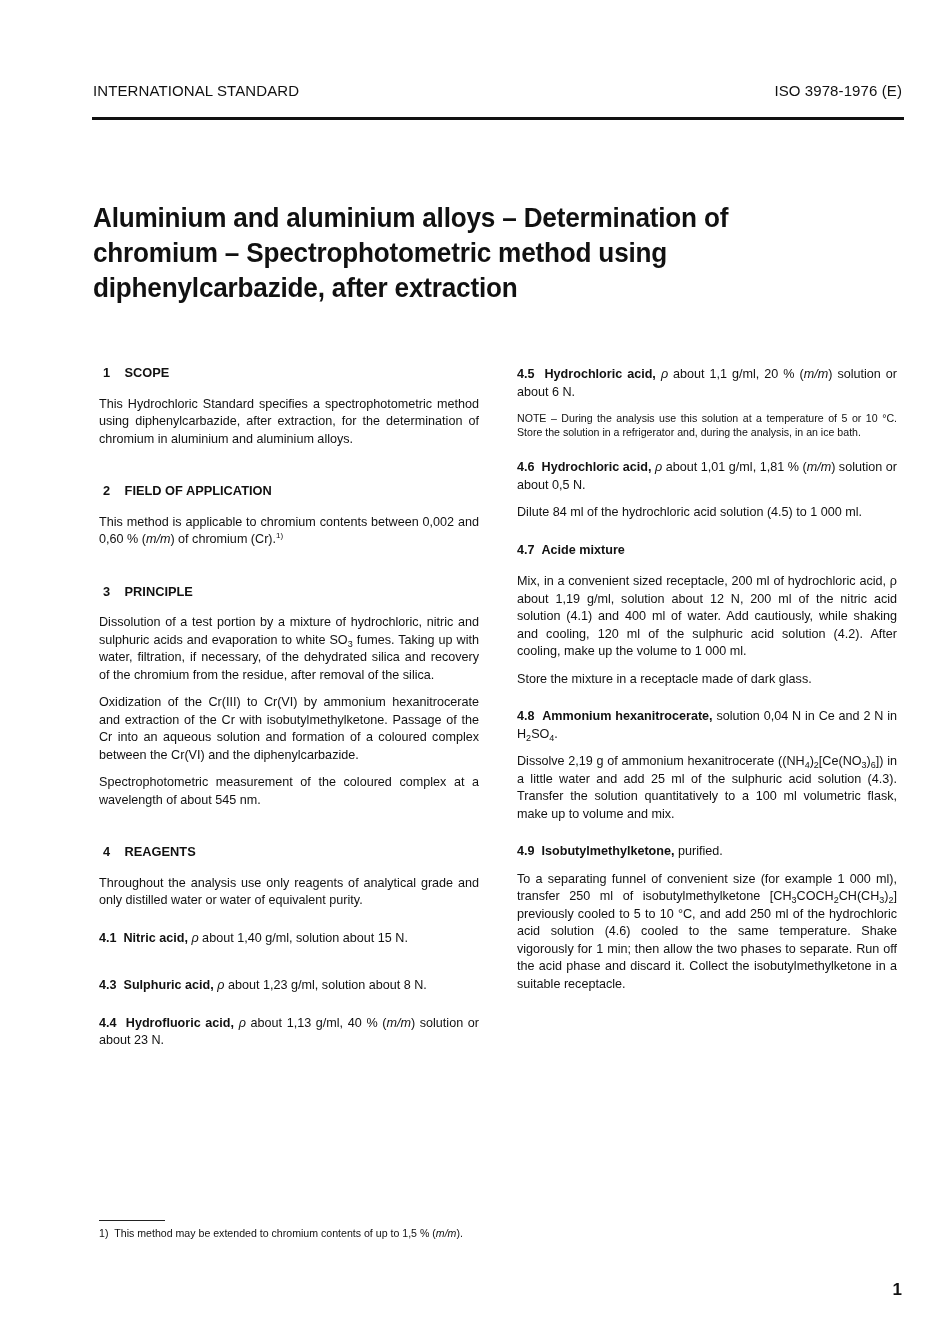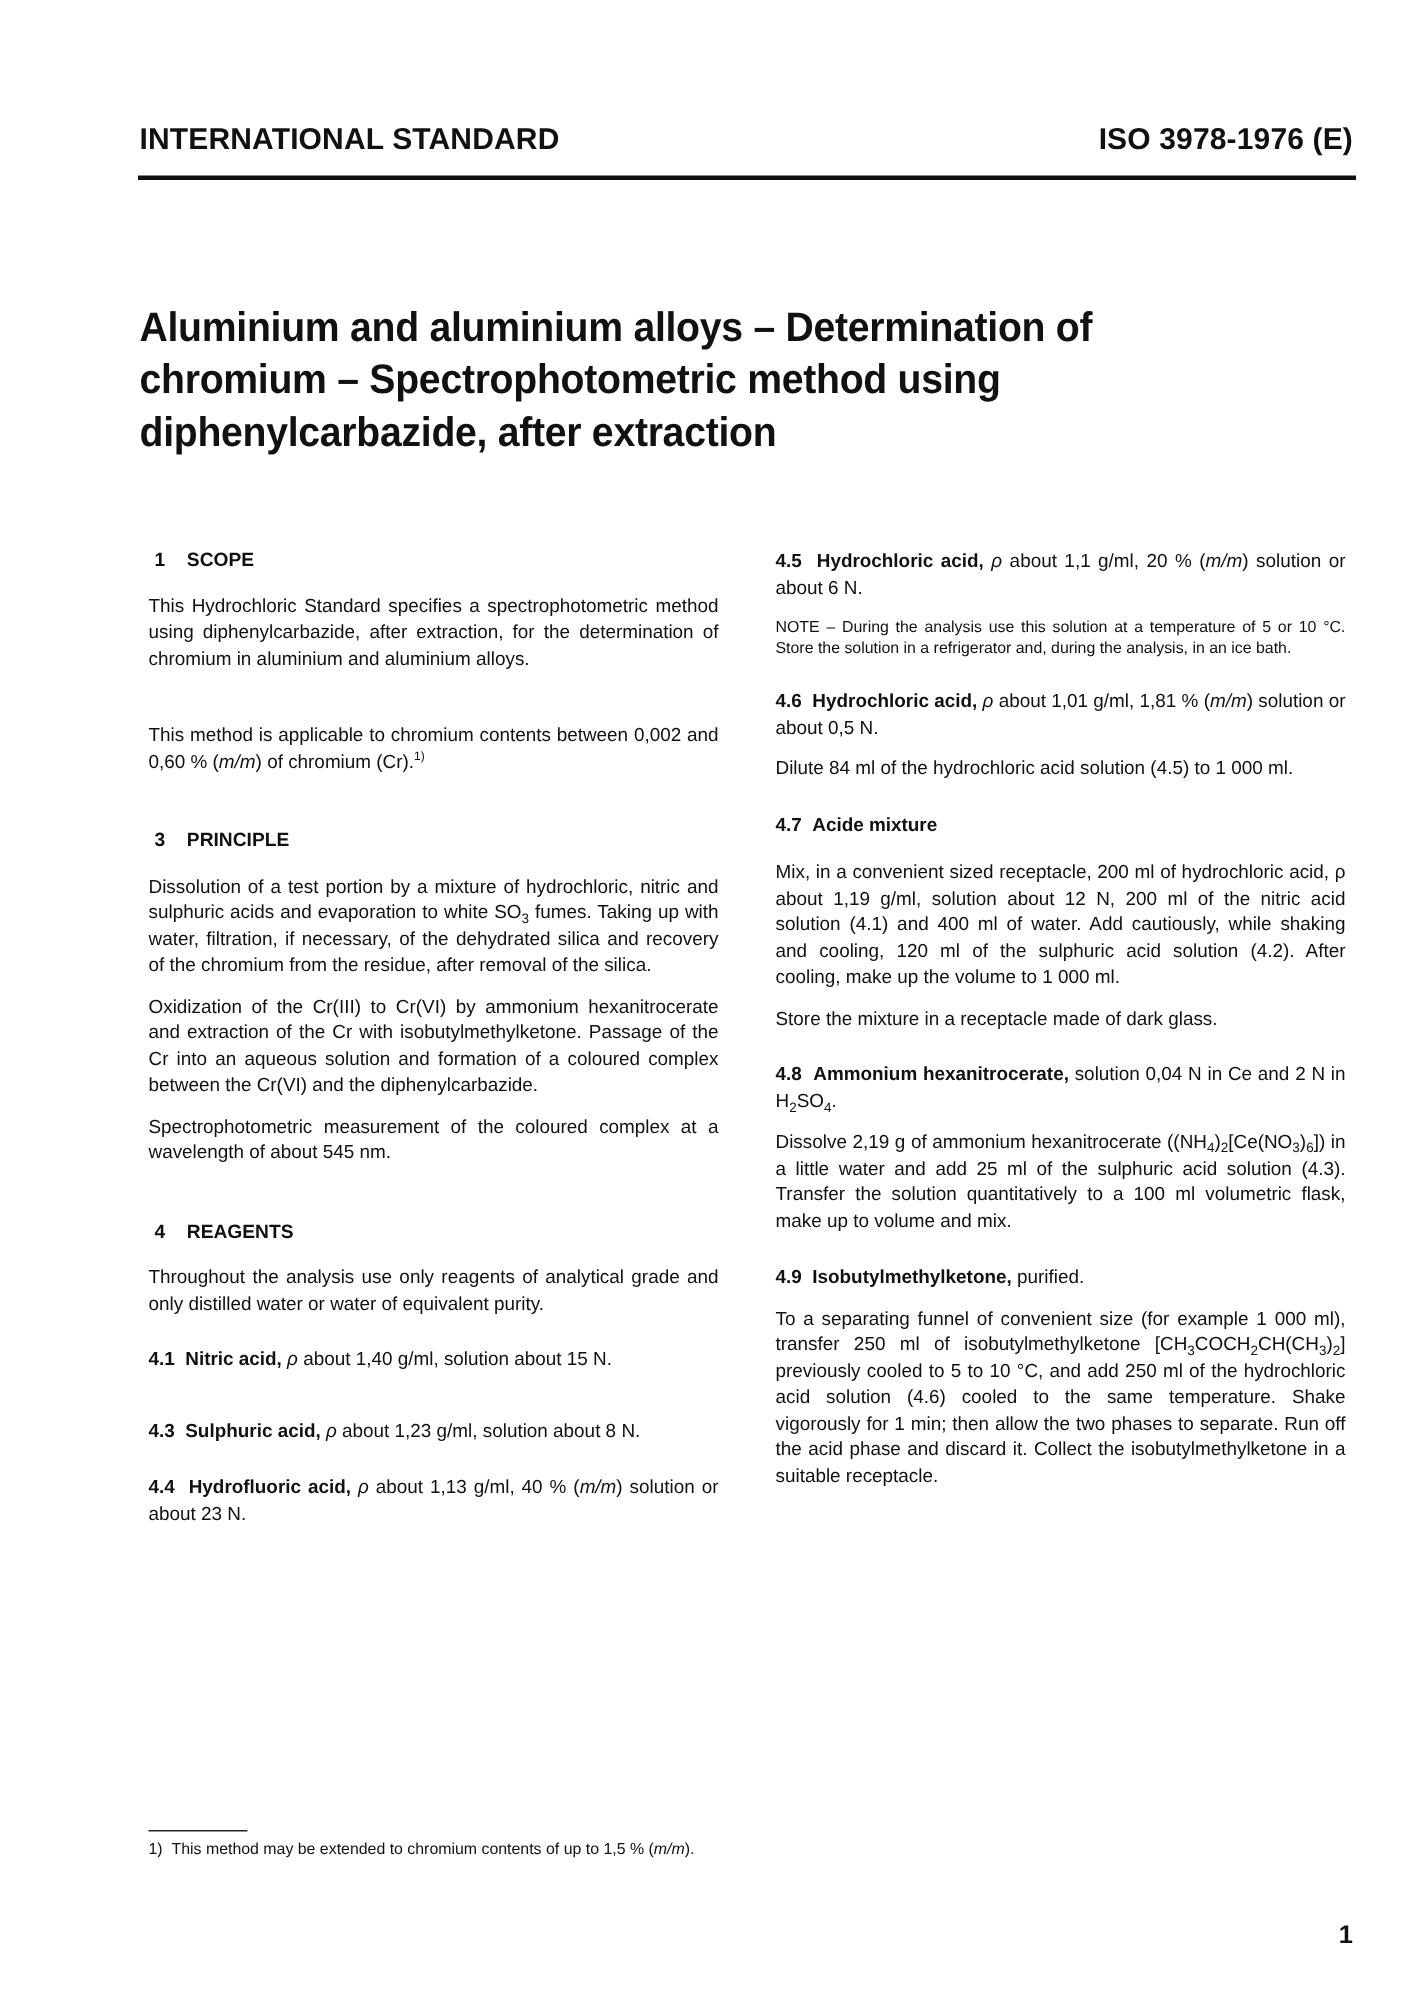--- a/index.html
+++ b/index.html
@@ -1,21 +1,21 @@
 <!DOCTYPE html>
 <html><head>
 <meta charset="utf-8">
 <style>
   html, body { margin: 0; padding: 0; background: #ffffff; }
   body {
     width: 950px; height: 1343px; position: relative; overflow: hidden;
     font-family: "Liberation Sans", sans-serif; color: #111;
   }
   .abs { position: absolute; }
-  .hdr { font-weight: bold; font-size: 20px; top: 82px; letter-spacing: 0.1px; }
+  .hdr { font-weight: normal; font-size: 15px; top: 82px; letter-spacing: 0.1px; }
   .hdr-left { left: 93px; }
   .hdr-right { right: 48px; }
   .rule { left: 92px; top: 117px; width: 812px; height: 3px; background: #111; }
   .title {
     left: 93px; top: 200px; width: 760px;
     font-size: 27.5px; font-weight: bold; line-height: 35px; letter-spacing: -0.2px;
     transform: scaleX(0.95); transform-origin: left top;
   }
   .col { position: absolute; width: 380px; font-size: 12.6px; line-height: 17.5px; }
   .col-left { left: 99px; top: 364px; }
@@ -45,20 +45,21 @@
   <div>Aluminium and aluminium alloys – Determination of</div>
   <div>chromium – Spectrophotometric method using</div>
   <div>diphenylcarbazide, after extraction</div>
 </div>
 
 <div class="col col-left">
   <div class="sec-h"><span class="num">1</span> <span>SCOPE</span></div>
   <p>This Hydrochloric Standard specifies a spectrophotometric method using diphenylcarbazide, after extraction, for the determination of chromium in aluminium and aluminium alloys.</p>
   <div class="gap-l"></div>
 
+  <div class="sec-h"><span class="num">2</span> <span>FIELD OF APPLICATION</span></div>
   <p><span>This method is applicable to chromium contents between 0,002 and 0,60 % (</span><span class="i">m/m</span><span>) of chromium (Cr).</span><sup>1)</sup></p>
   <div class="gap-l"></div>
 
   <div class="sec-h"><span class="num">3</span> <span>PRINCIPLE</span></div>
   <p><span>Dissolution of a test portion by a mixture of hydrochloric, nitric and sulphuric acids and evaporation to white SO</span><sub>3</sub><span> fumes. Taking up with water, filtration, if necessary, of the dehydrated silica and recovery of the chromium from the residue, after removal of the silica.</span></p>
   <p>Oxidization of the Cr(III) to Cr(VI) by ammonium hexanitrocerate and extraction of the Cr with isobutylmethylketone. Passage of the Cr into an aqueous solution and formation of a coloured complex between the Cr(VI) and the diphenylcarbazide.</p>
   <p>Spectrophotometric measurement of the coloured complex at a wavelength of about 545 nm.</p>
   <div class="gap-l"></div>
 
   <div class="sec-h"><span class="num">4</span> <span>REAGENTS</span></div>

